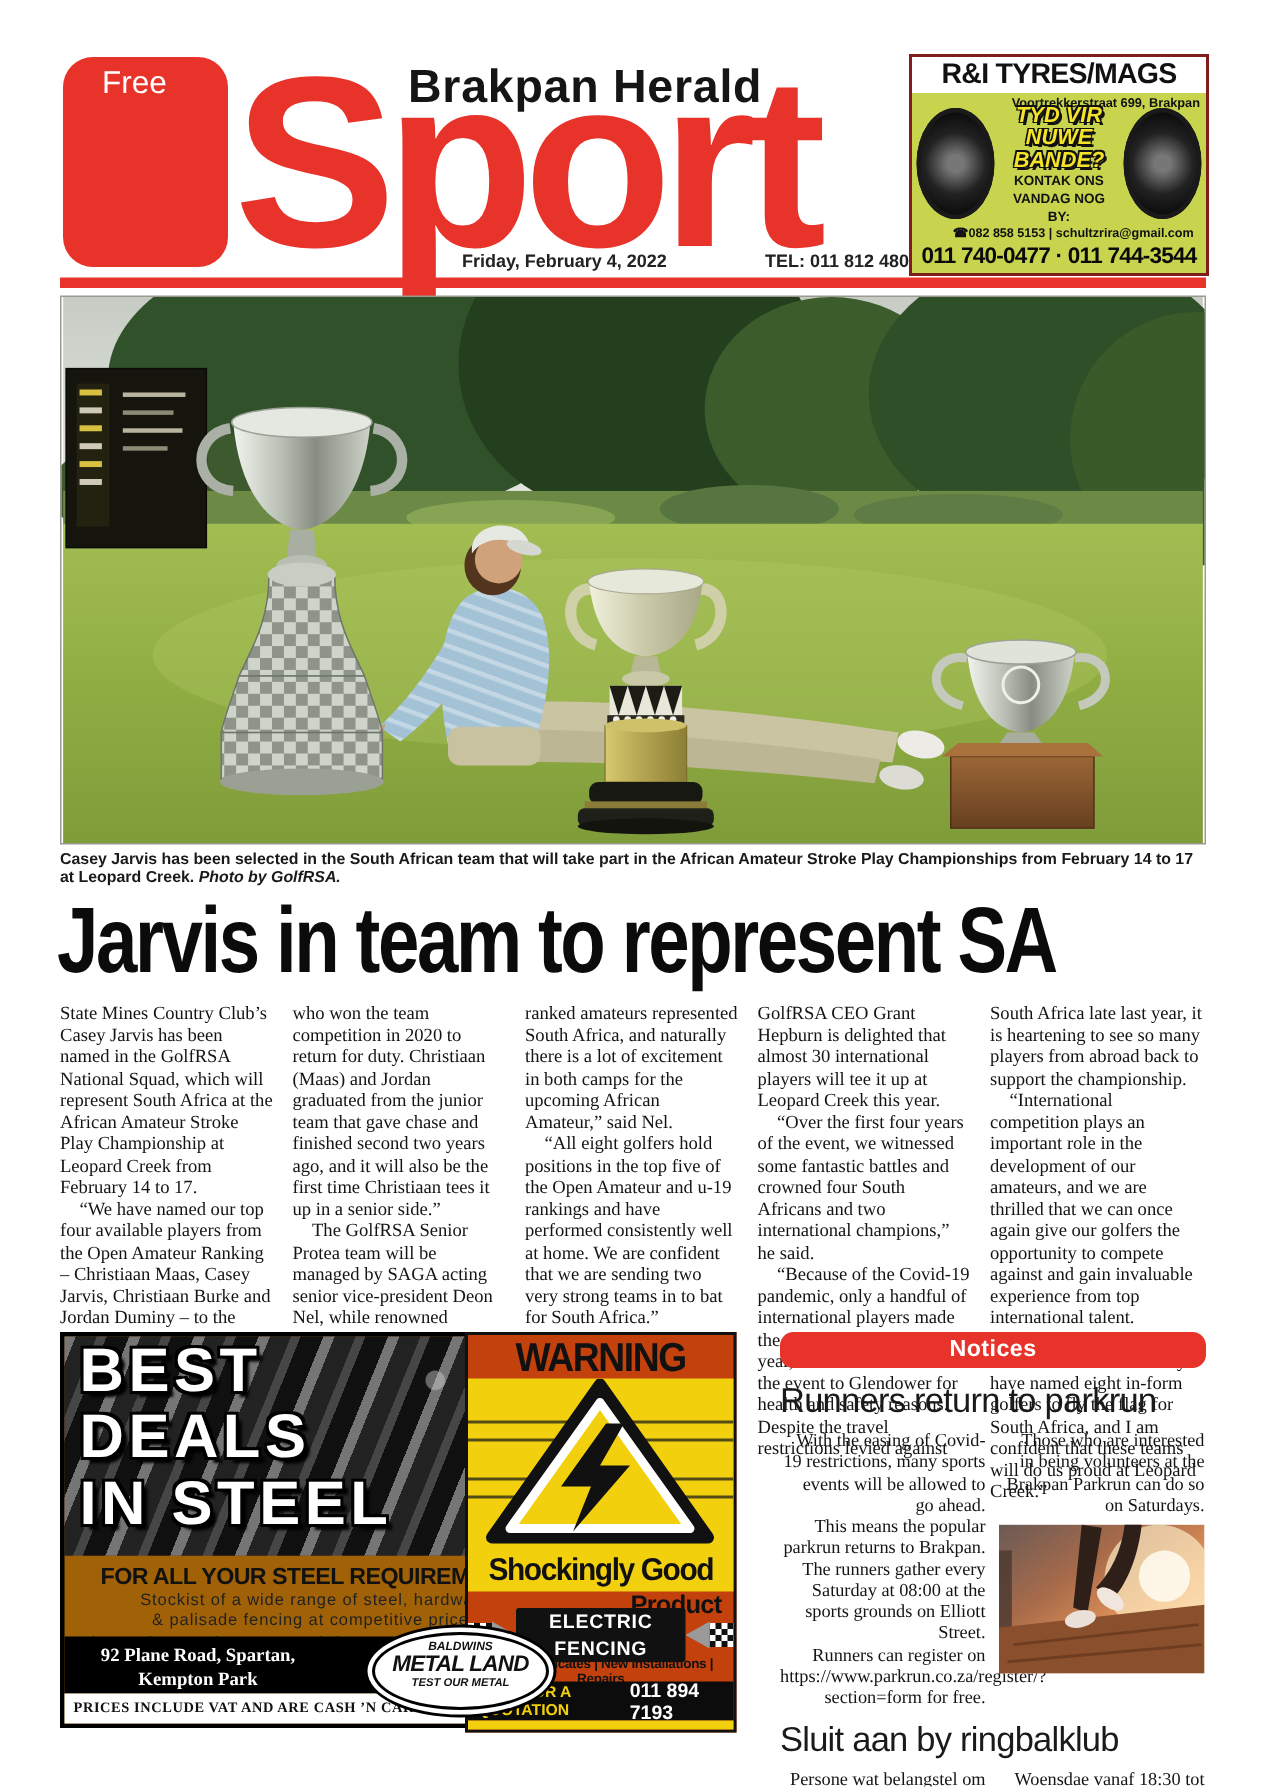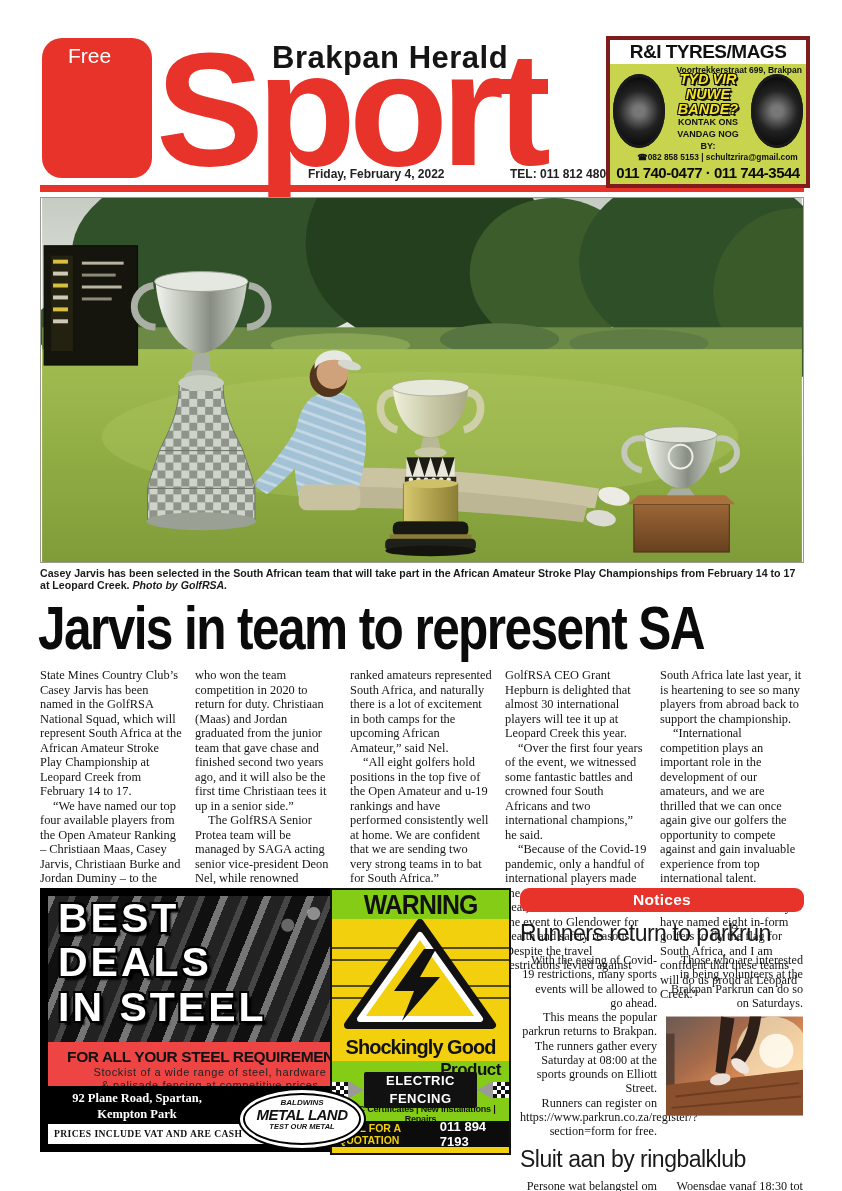--- a/index.html
+++ b/index.html
@@ -7,21 +7,21 @@
   .abs{position:absolute;}
   
   .free-box{left:42px;top:38px;width:110px;height:140px;background:#e8332b;border-radius:20px;}
   .free-label{color:#fff;font-size:21px;padding:6px 0 0 26px;font-weight:400;}
   .brand{left:272px;top:40px;font-size:31px;font-weight:700;color:#151515;letter-spacing:.5px;}
   .sport-title{left:156px;top:40px;font-size:162px;line-height:.85em;font-weight:700;color:#e8332b;letter-spacing:-7px;}
   .dateline{left:308px;top:167px;font-size:12px;font-weight:700;color:#222;}
   .telline{left:462px;top:167px;font-size:12px;font-weight:700;color:#222;margin-left:48px;}
   .red-bar{left:40px;top:185px;width:764px;height:7px;background:#e8332b;}
   
-  .tyres-ad{left:606px;top:36px;width:196px;height:144px;border:4px solid #7f1d1d;background:#c8d44e;}
+  .tyres-ad{left:606px;top:36px;width:196px;height:144px;border:2px solid #7f1d1d;background:#c8d44e;}
   .tyres-title{background:#fff;text-align:center;font-size:19px;font-weight:800;letter-spacing:-.5px;padding:1px 0;}
   .tyres-address{text-align:right;font-size:8.5px;font-weight:700;padding:1px 4px 0 0;}
   .tyre{position:absolute;width:52px;height:74px;border-radius:50%;background:radial-gradient(circle at 50% 50%,#777 12%,#222 45%,#0c0c0c 75%);box-shadow:inset 0 0 0 3px #1a1a1a;}
   .tyre-left{left:3px;top:34px;}
   .tyre-right{right:3px;top:34px;}
   .tyres-mid{position:absolute;left:55px;top:32px;width:86px;text-align:center;}
   .tagline{font-size:14.5px;font-weight:800;font-style:italic;color:#f5e32a;line-height:1.02;
     text-shadow:-1px -1px 0 #111,1px -1px 0 #111,-1px 1px 0 #111,1px 1px 0 #111,2px 2px 0 #111;}
   .kontak{font-size:9px;font-weight:700;line-height:1.1;color:#111;margin-top:2px;}
   .tyres-email{position:absolute;left:0;right:0;bottom:22px;text-align:center;font-size:8.4px;font-weight:800;color:#111;padding-left:19px;}
@@ -31,21 +31,21 @@
   .caption{left:40px;top:567px;width:764px;font-size:10.6px;font-weight:700;color:#1a1a1a;}
   .caption i{font-style:italic;}
   
   .headline{left:38px;top:592px;font-size:62px;font-weight:800;letter-spacing:-2px;color:#0b0b0b;white-space:nowrap;transform:scaleX(.8);transform-origin:left center;}
   
   .article{left:40px;top:668px;width:766px;display:flex;gap:13px;}
   .article .col{width:142px;font-family:"Liberation Serif",serif;font-size:12.4px;line-height:1.17;color:#141414;}
   .article p{margin:0;text-indent:13px;}
   .article p.first{text-indent:0;}
   
-  .steel-ad{left:40px;top:888px;width:340px;height:264px;border:8px solid #000000;box-sizing:border-box;background:#ef4444;}
+  .steel-ad{left:40px;top:888px;width:340px;height:264px;border:3px solid #000000;box-sizing:border-box;background:#a16207;}
   .steel-photo{position:relative;height:146px;overflow:hidden;
     background:#1d1d1d;
     background-image:
       radial-gradient(circle at 82% 12%,rgba(230,230,230,.55) 0 6px,rgba(0,0,0,0) 7px),
       radial-gradient(circle at 90% 22%,rgba(230,230,230,.5) 0 6px,rgba(0,0,0,0) 7px),
       radial-gradient(circle at 74% 20%,rgba(210,210,210,.45) 0 6px,rgba(0,0,0,0) 7px),
       repeating-linear-gradient(112deg,rgba(205,205,205,.5) 0 7px,rgba(35,35,35,.9) 7px 20px,rgba(120,120,120,.45) 20px 26px,rgba(15,15,15,.9) 26px 40px);}
   .steel-word{color:#fff;font-weight:800;font-size:41px;line-height:1.08;letter-spacing:3px;padding-left:10px;
     text-shadow:2px 2px 0 #000,-2px 2px 0 #000,2px -2px 0 #000,-2px -2px 0 #000,4px 4px 2px #000;}
   .steel-req{text-align:center;font-size:15.5px;font-weight:800;letter-spacing:-.4px;padding-top:6px;}
@@ -54,21 +54,21 @@
   .steel-tel{font-size:22px;font-weight:800;padding-left:8px;color:#f2f2f2;letter-spacing:1px;
     text-shadow:-1px -1px 0 #555,1px -1px 0 #555,-1px 1px 0 #555,1px 1px 0 #555;}
   .steel-black{position:absolute;left:0;right:0;bottom:20px;height:38px;background:#000;color:#fff;}
   .steel-address{font-family:"Liberation Serif",serif;font-weight:700;font-size:12.5px;line-height:1.25;padding:5px 0 0 14px;width:150px;text-align:center;}
   .metal-oval{position:absolute;right:6px;top:192px;width:124px;height:58px;background:#fff;border:2px solid #000;outline:2px solid #000;outline-offset:-7px;border-radius:50%;text-align:center;z-index:3;}
   .metal-baldwins{font-size:8px;font-weight:700;font-style:italic;padding-top:8px;}
   .metal-name{font-size:15px;font-weight:800;font-style:italic;letter-spacing:-.5px;line-height:1;}
   .metal-test{font-size:7.5px;font-weight:700;font-style:italic;}
   .steel-footer{position:absolute;left:0;right:0;bottom:0;height:20px;background:#fff;font-family:"Liberation Serif",serif;font-size:9.6px;font-weight:700;letter-spacing:.4px;padding:4px 0 0 6px;box-sizing:border-box;}
   
-  .fence-ad{left:330px;top:888px;width:181px;height:267px;border:2px solid #111;box-sizing:border-box;background:#84cc16;}
+  .fence-ad{left:310px;top:888px;width:181px;height:267px;border:2px solid #111;box-sizing:border-box;background:#c2410c;}
   .fence-warning{text-align:center;font-size:27px;font-weight:800;letter-spacing:-1px;line-height:1;padding-top:2px;transform:scaleX(.92);}
   .fence-yellow{position:relative;height:142px;background:#f2d00d;overflow:hidden;}
   .fence-wire{position:absolute;left:0;right:0;height:2px;background:#2a2a1a;opacity:.8;}
   .fence-shock{position:absolute;left:0;right:0;bottom:2px;text-align:center;font-size:21px;font-weight:800;letter-spacing:-1px;transform:scaleX(.95);}
   .fence-product{text-align:right;font-size:17px;font-weight:800;letter-spacing:-.5px;padding-right:8px;line-height:1.05;}
   .fence-banner-row{display:flex;align-items:center;height:20px;margin-top:1px;}
   .checker{width:16px;height:16px;background:conic-gradient(#111 0 25%,#fff 0 50%,#111 0 75%,#fff 0);background-size:8px 8px;}
   .arrow{width:0;height:0;border-top:9px solid transparent;border-bottom:9px solid transparent;}
   .arrow-right{border-left:16px solid #9a9a9a;}
   .arrow-left{border-right:16px solid #9a9a9a;}

